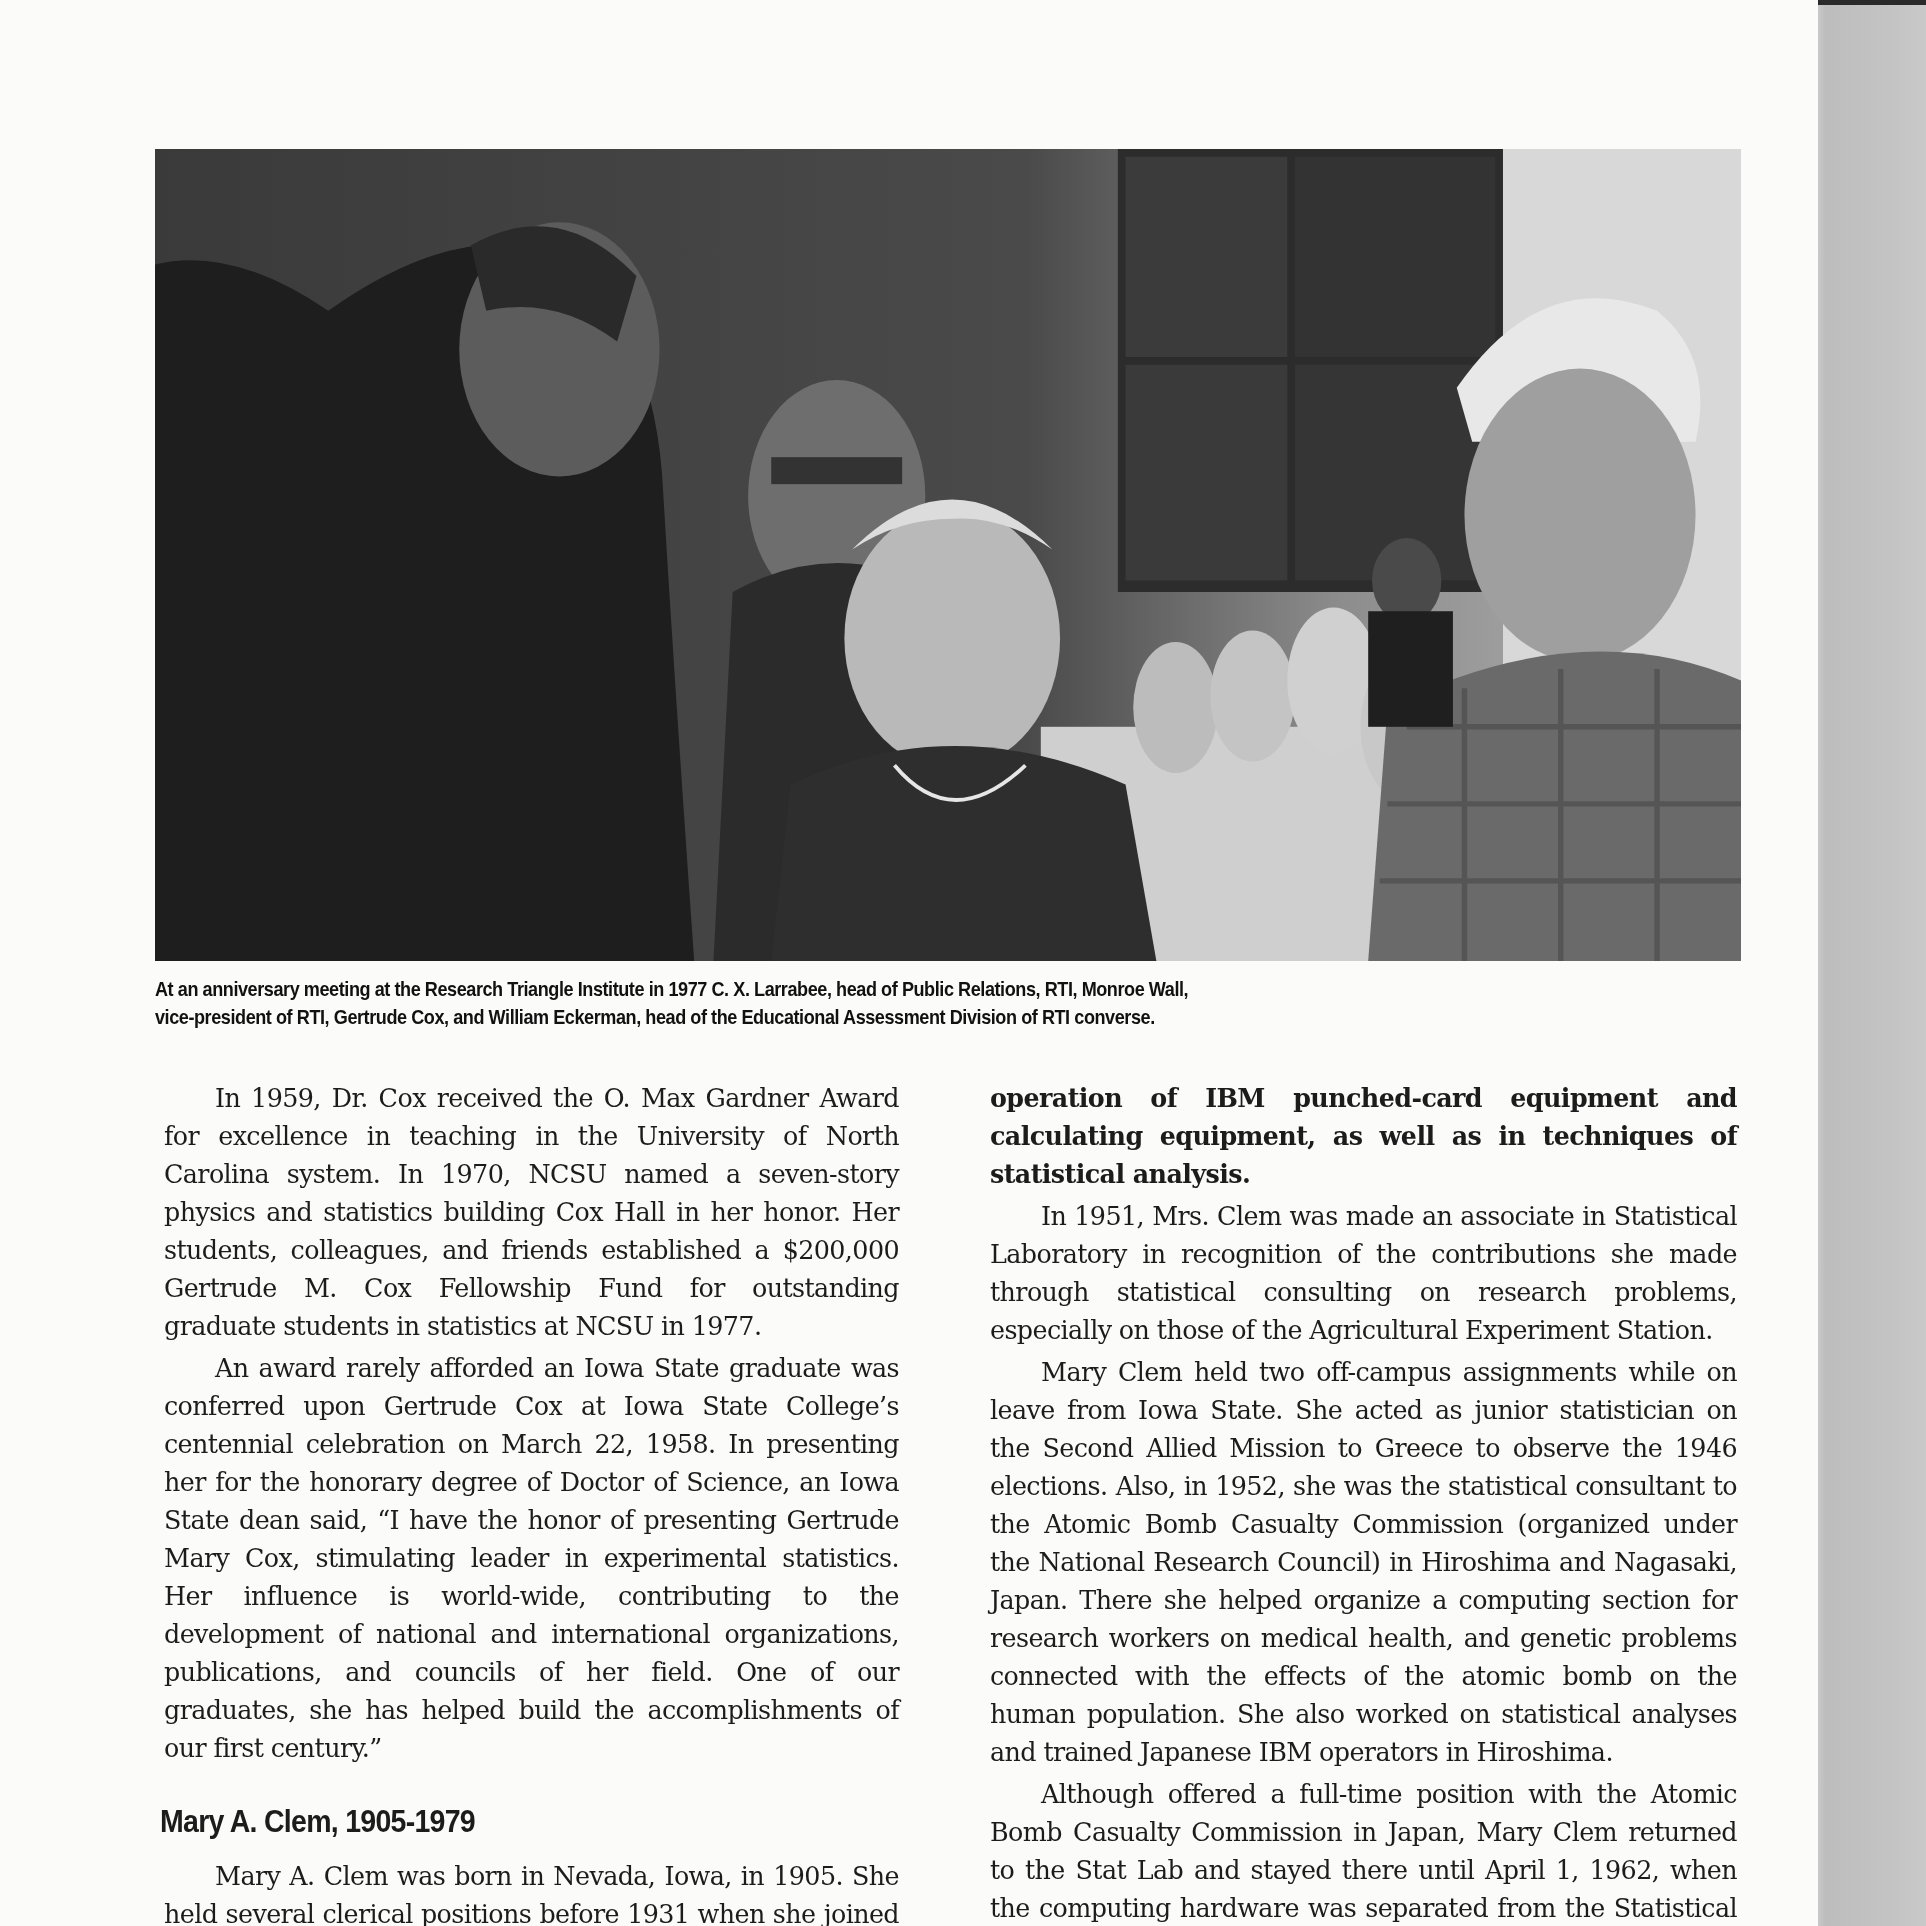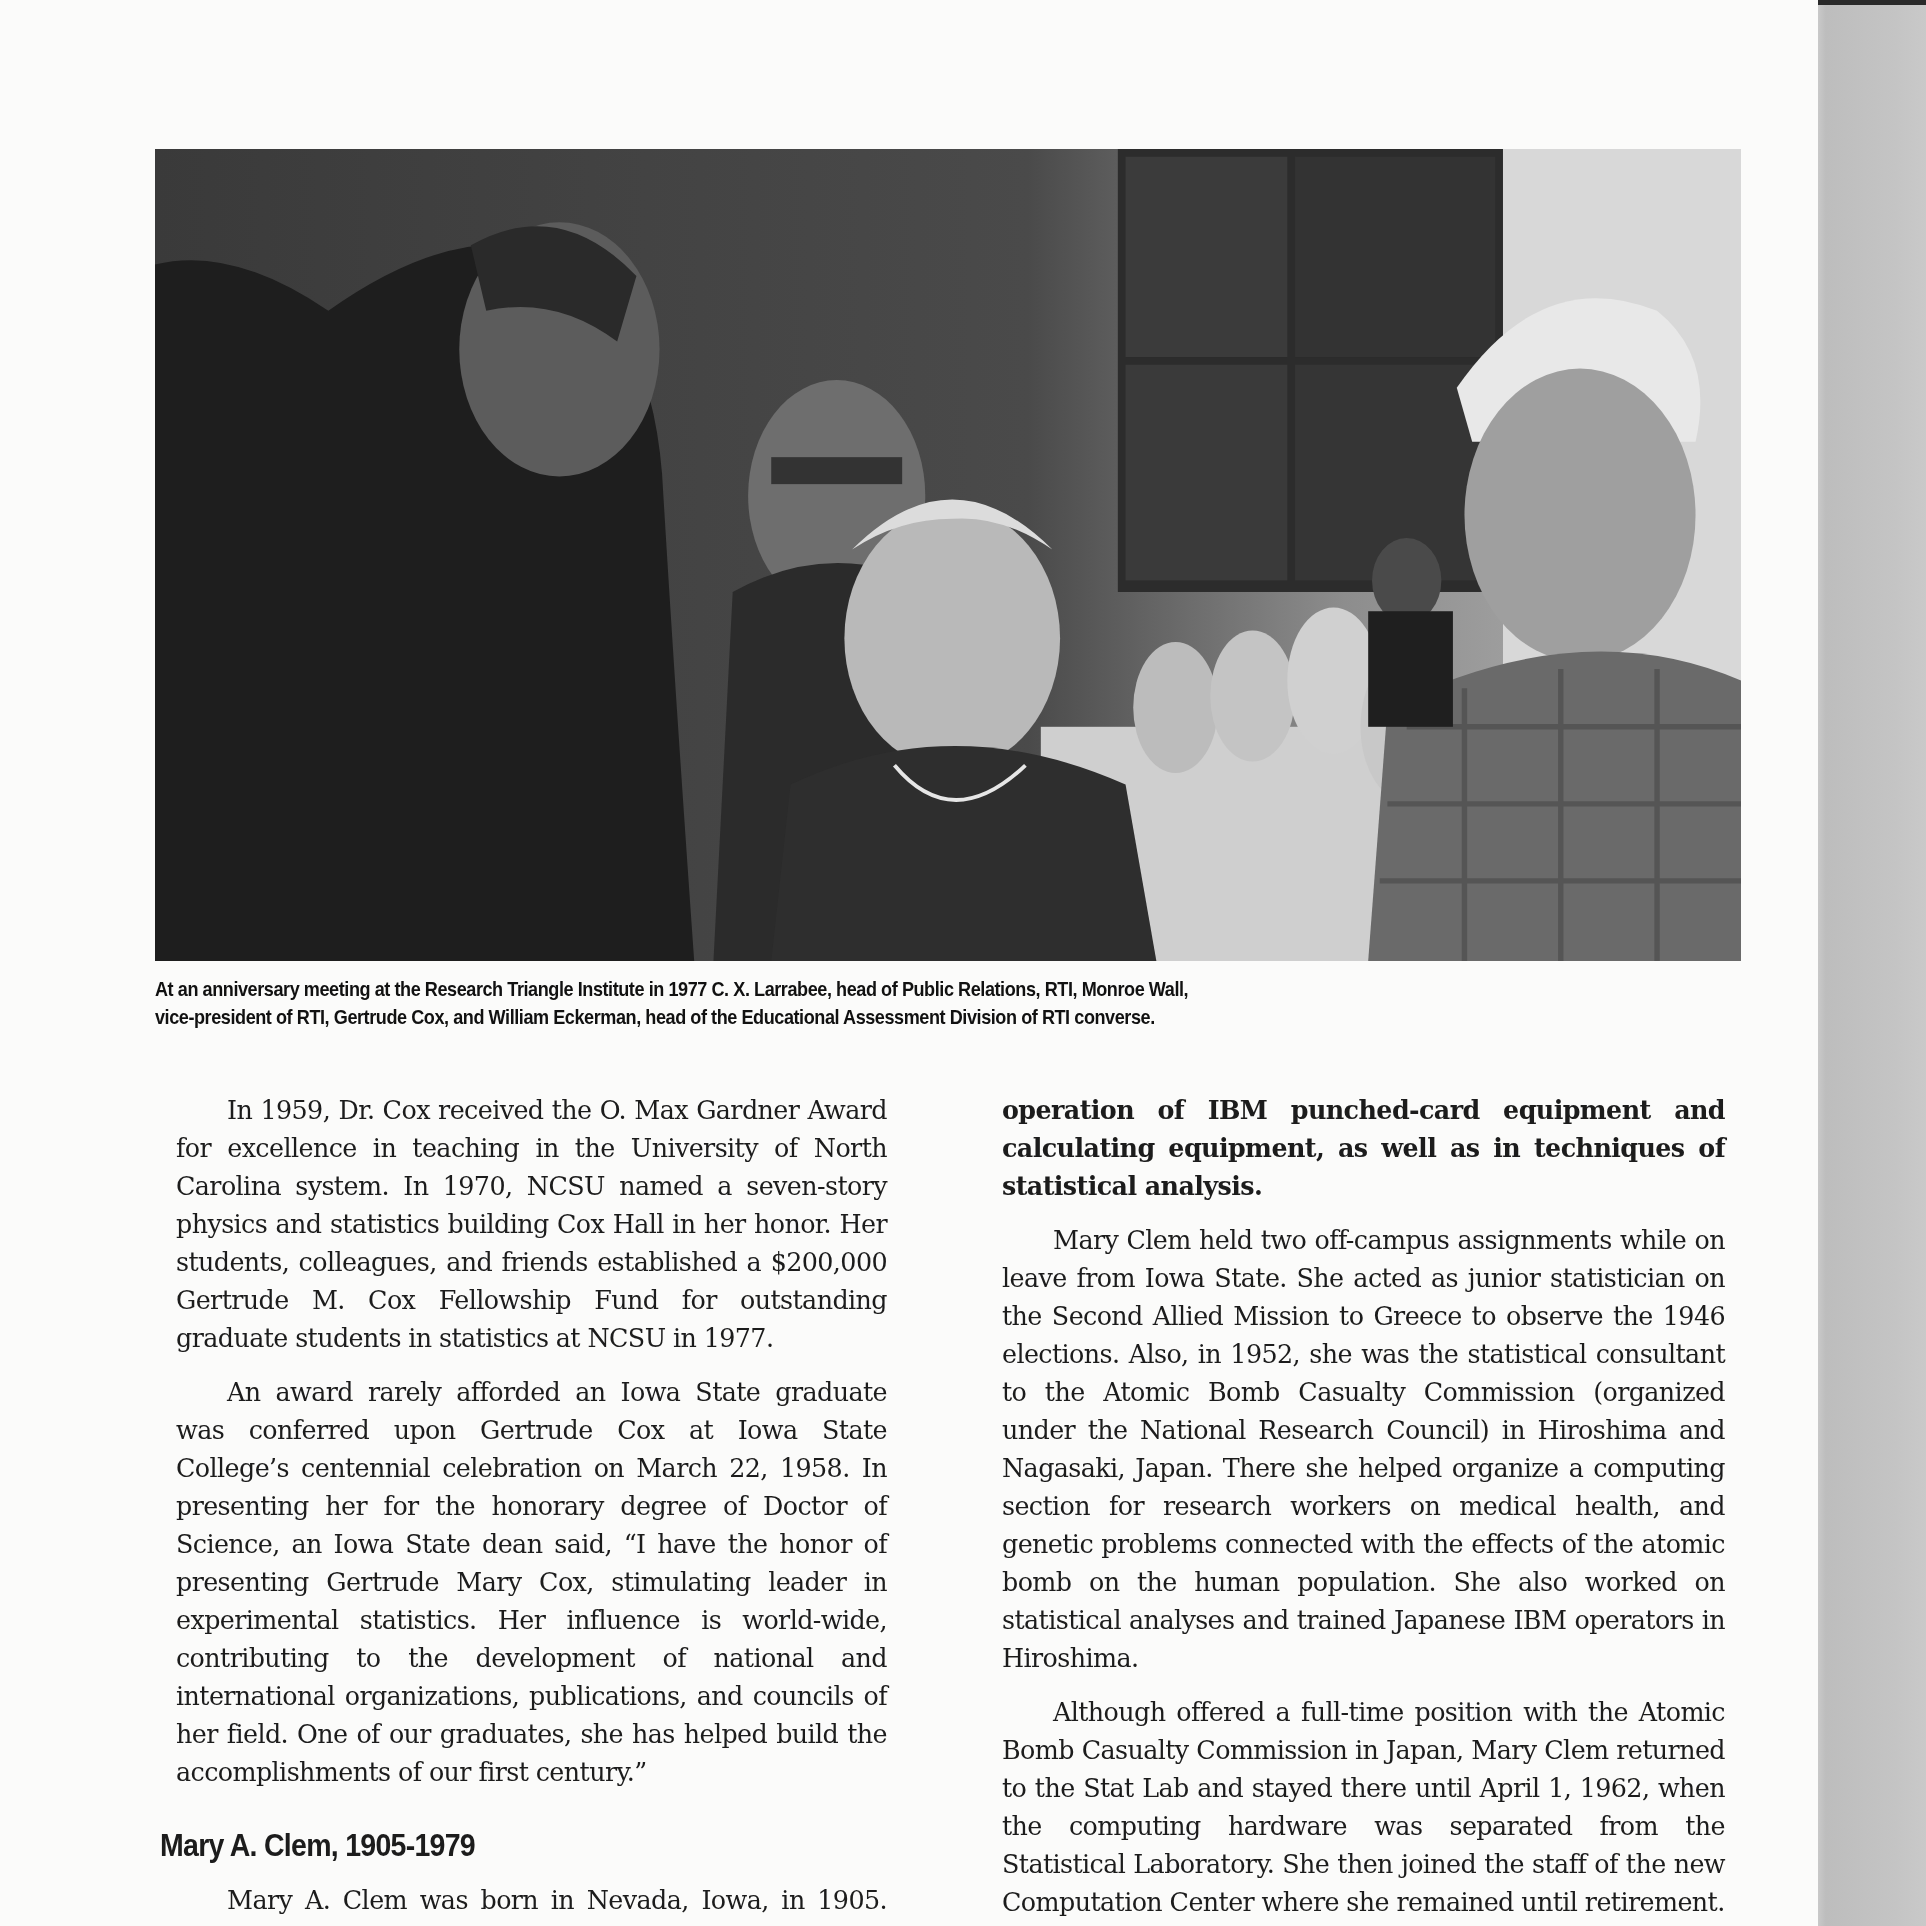--- a/index.html
+++ b/index.html
@@ -30,21 +30,21 @@
       transform: scaleX(0.86); transform-origin: left top;
     }
     .caption-line { display: block; white-space: nowrap; }
     .column {
       position: absolute; top: 1075px; width: 743px;
       font-size: 25.4px; line-height: 38px;
       text-align: justify; letter-spacing: -0.6px;
     }
     .col-left { left: 160px; }
     .col-right { left: 986px; width: 755px; top: 1075px; }
-    .para { margin: 16px; text-indent: 51px; }
+    .para { margin: 4px; text-indent: 51px; }
     .para.noindent { text-indent: 0; font-weight: bold; }
     .section-heading {
       font-family: "Liberation Sans", "DejaVu Sans", sans-serif;
       font-weight: bold; font-size: 31px; line-height: 39px;
       letter-spacing: -0.8px; margin: 35px 0 16px 0; text-indent: 0;
       transform: scaleX(0.92); transform-origin: left top;
     }
   </style>
 </head>
 <body>
@@ -108,17 +108,18 @@
 
 <div class="column col-left">
   <p class="para">In 1959, Dr. Cox received the O. Max Gardner Award for excellence in teaching in the University of North Carolina system. In 1970, NCSU named a seven-story physics and statistics building Cox Hall in her honor. Her students, colleagues, and friends established a $200,000 Gertrude M. Cox Fellowship Fund for outstanding graduate students in statistics at NCSU in 1977.</p>
   <p class="para">An award rarely afforded an Iowa State graduate was conferred upon Gertrude Cox at Iowa State College’s centennial celebration on March 22, 1958. In presenting her for the honorary degree of Doctor of Science, an Iowa State dean said, “I have the honor of presenting Gertrude Mary Cox, stimulating leader in experimental statistics. Her influence is world-wide, contributing to the development of national and international organizations, publications, and councils of her field. One of our graduates, she has helped build the accomplishments of our first century.”</p>
   <h2 class="section-heading">Mary A. Clem, 1905-1979</h2>
   <p class="para">Mary A. Clem was born in Nevada, Iowa, in 1905. She held several clerical positions before 1931 when she joined George Snedecor’s Mathematical Statistical Service as the only computer. When the Statistical Laboratory was established in 1933, she became its first computer. After Dr. Gertrude Cox left the Stat Lab in 1940, Mrs. Clem was officially put in charge of the Stat Lab’s Computing Service as technician and chief statistical clerk. From then until the new Computation Center was established in 1962, she supervised the operations of the Computing Service as an all-college service unit. In addition, she helped train a number of workers in the</p>
 </div>
 
 <div class="column col-right">
   <p class="para noindent">operation of IBM punched-card equipment and calculating equipment, as well as in techniques of statistical analysis.</p>
+  <p class="para">In 1951, Mrs. Clem was made an associate in Statistical Laboratory in recognition of the contributions she made through statistical consulting on research problems, especially on those of the Agricultural Experiment Station.</p>
   <p class="para">Mary Clem held two off-campus assignments while on leave from Iowa State. She acted as junior statistician on the Second Allied Mission to Greece to observe the 1946 elections. Also, in 1952, she was the statistical consultant to the Atomic Bomb Casualty Commission (organized under the National Research Council) in Hiroshima and Nagasaki, Japan. There she helped organize a computing section for research workers on medical health, and genetic problems connected with the effects of the atomic bomb on the human population. She also worked on statistical analyses and trained Japanese IBM operators in Hiroshima.</p>
   <p class="para">Although offered a full-time position with the Atomic Bomb Casualty Commission in Japan, Mary Clem returned to the Stat Lab and stayed there until April 1, 1962, when the computing hardware was separated from the Statistical Laboratory. She then joined the staff of the new Computation Center where she remained until retirement.</p>
 
 </div>
 
 
 </body></html>

